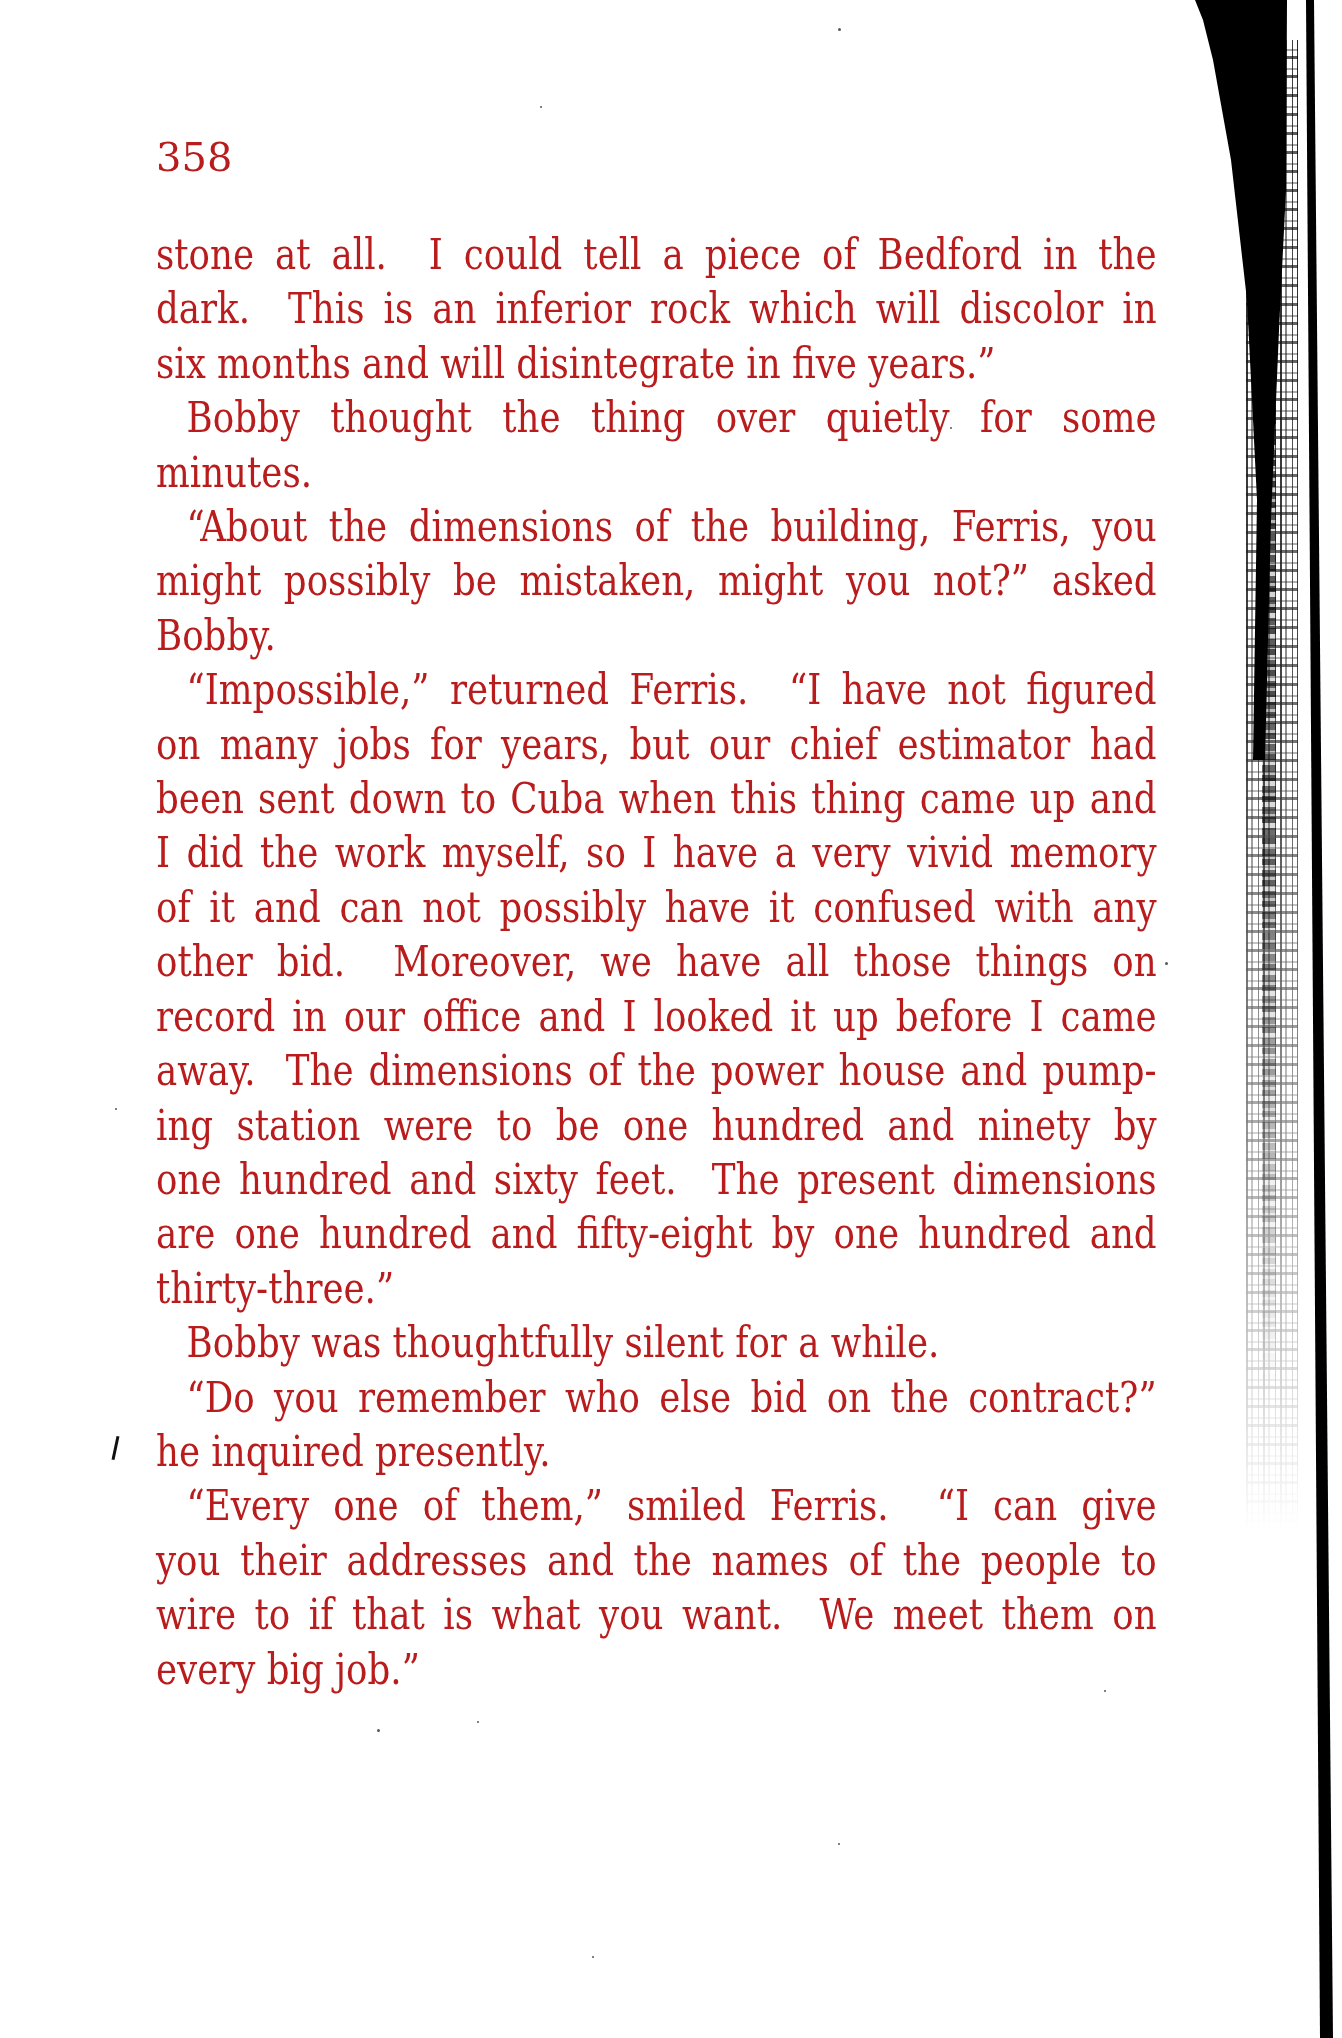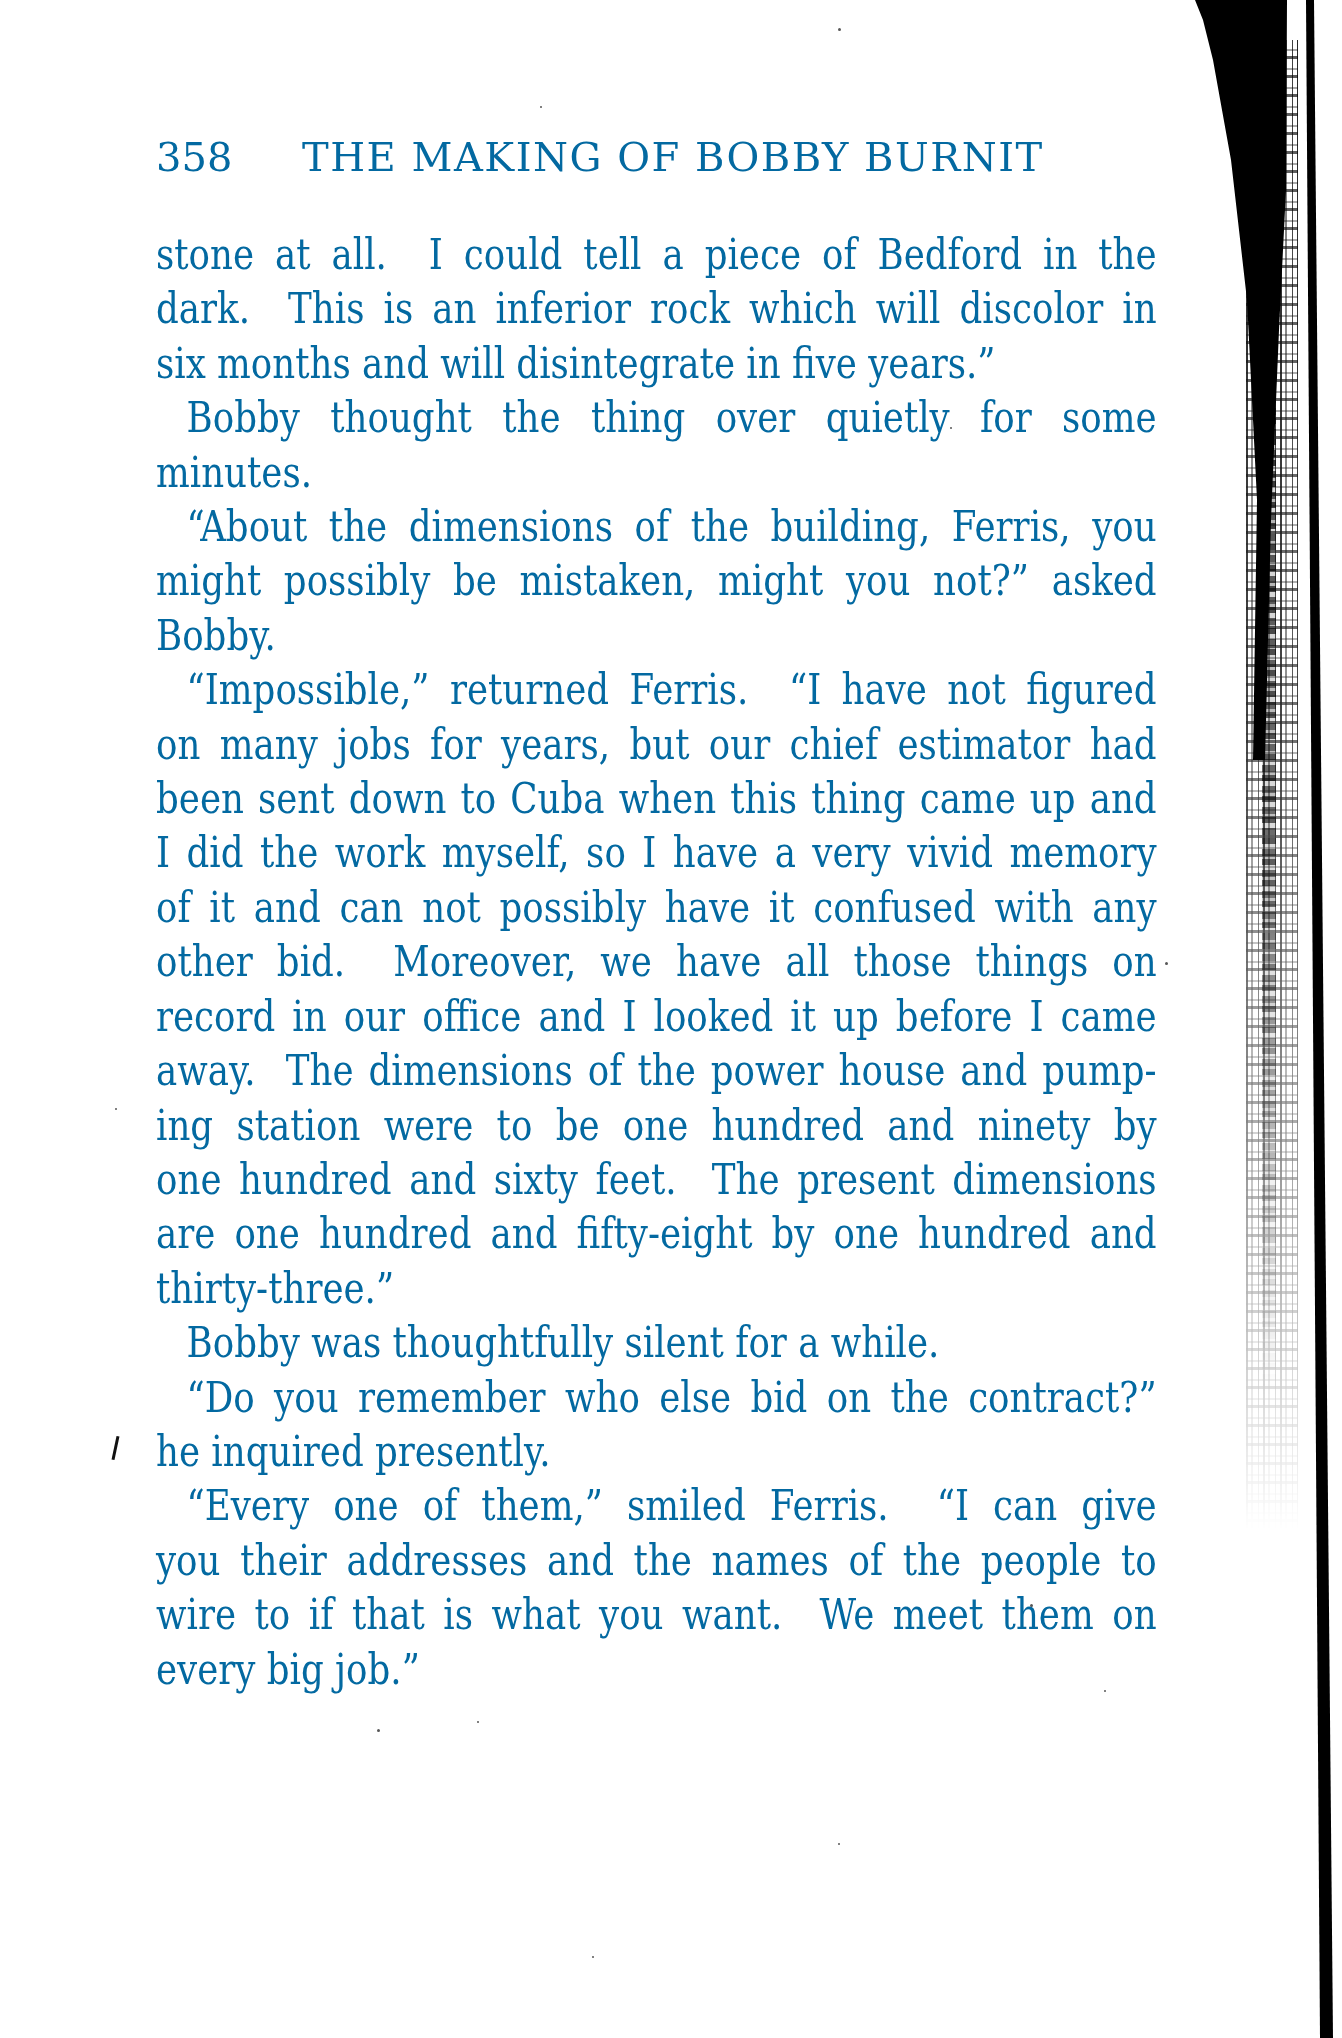--- a/index.html
+++ b/index.html
@@ -1,18 +1,18 @@
 <!DOCTYPE html>
 <html><head>
 <meta charset="utf-8">
 <style>
   html,body{margin:0;padding:0;background:#e8e8e8;}
   .page{
     position:relative;width:1342px;height:2038px;background:#ffffff;
-    font-family:"DejaVu Serif","Liberation Serif",serif;color:#0369a1;overflow:hidden;
+    font-family:"DejaVu Serif","Liberation Serif",serif;color:#b91c1c;overflow:hidden;
   }
   
   .hdr{position:absolute;left:156px;top:134px;width:1001px;height:46px;font-size:40px;white-space:nowrap;}
   .pgnum{position:absolute;left:0;top:0;}
   .rtitle{position:absolute;left:146px;top:0;letter-spacing:1.5px;}
   
   .body-text{
     position:absolute;left:156px;top:228px;width:1180px;
     transform:scaleX(0.848);transform-origin:left top;
     font-size:42px;line-height:54.4px;
@@ -52,21 +52,20 @@
   }
   .speck{position:absolute;background:#3a3a3a;border-radius:50%;opacity:.85;}
 </style>
 </head>
 <body>
 
 <div class="page">
 
   <header class="hdr">
     <span class="pgnum">358</span>
-    <span class="rtitle">THE MAKING OF BOBBY BURNIT</span>
   </header>
 
   <main class="body-text">
     <div class="ln j">stone at all.&nbsp; I could tell a piece of Bedford in the</div>
     <div class="ln j">dark.&nbsp; This is an inferior rock which will discolor in</div>
     <div class="ln">six months and will disintegrate in five years.”</div>
     <div class="ln ind j">Bobby thought the thing over quietly for some</div>
     <div class="ln">minutes.</div>
     <div class="ln ind j">“About the dimensions of the building, Ferris, you</div>
     <div class="ln j">might possibly be mistaken, might you not?” asked</div>

